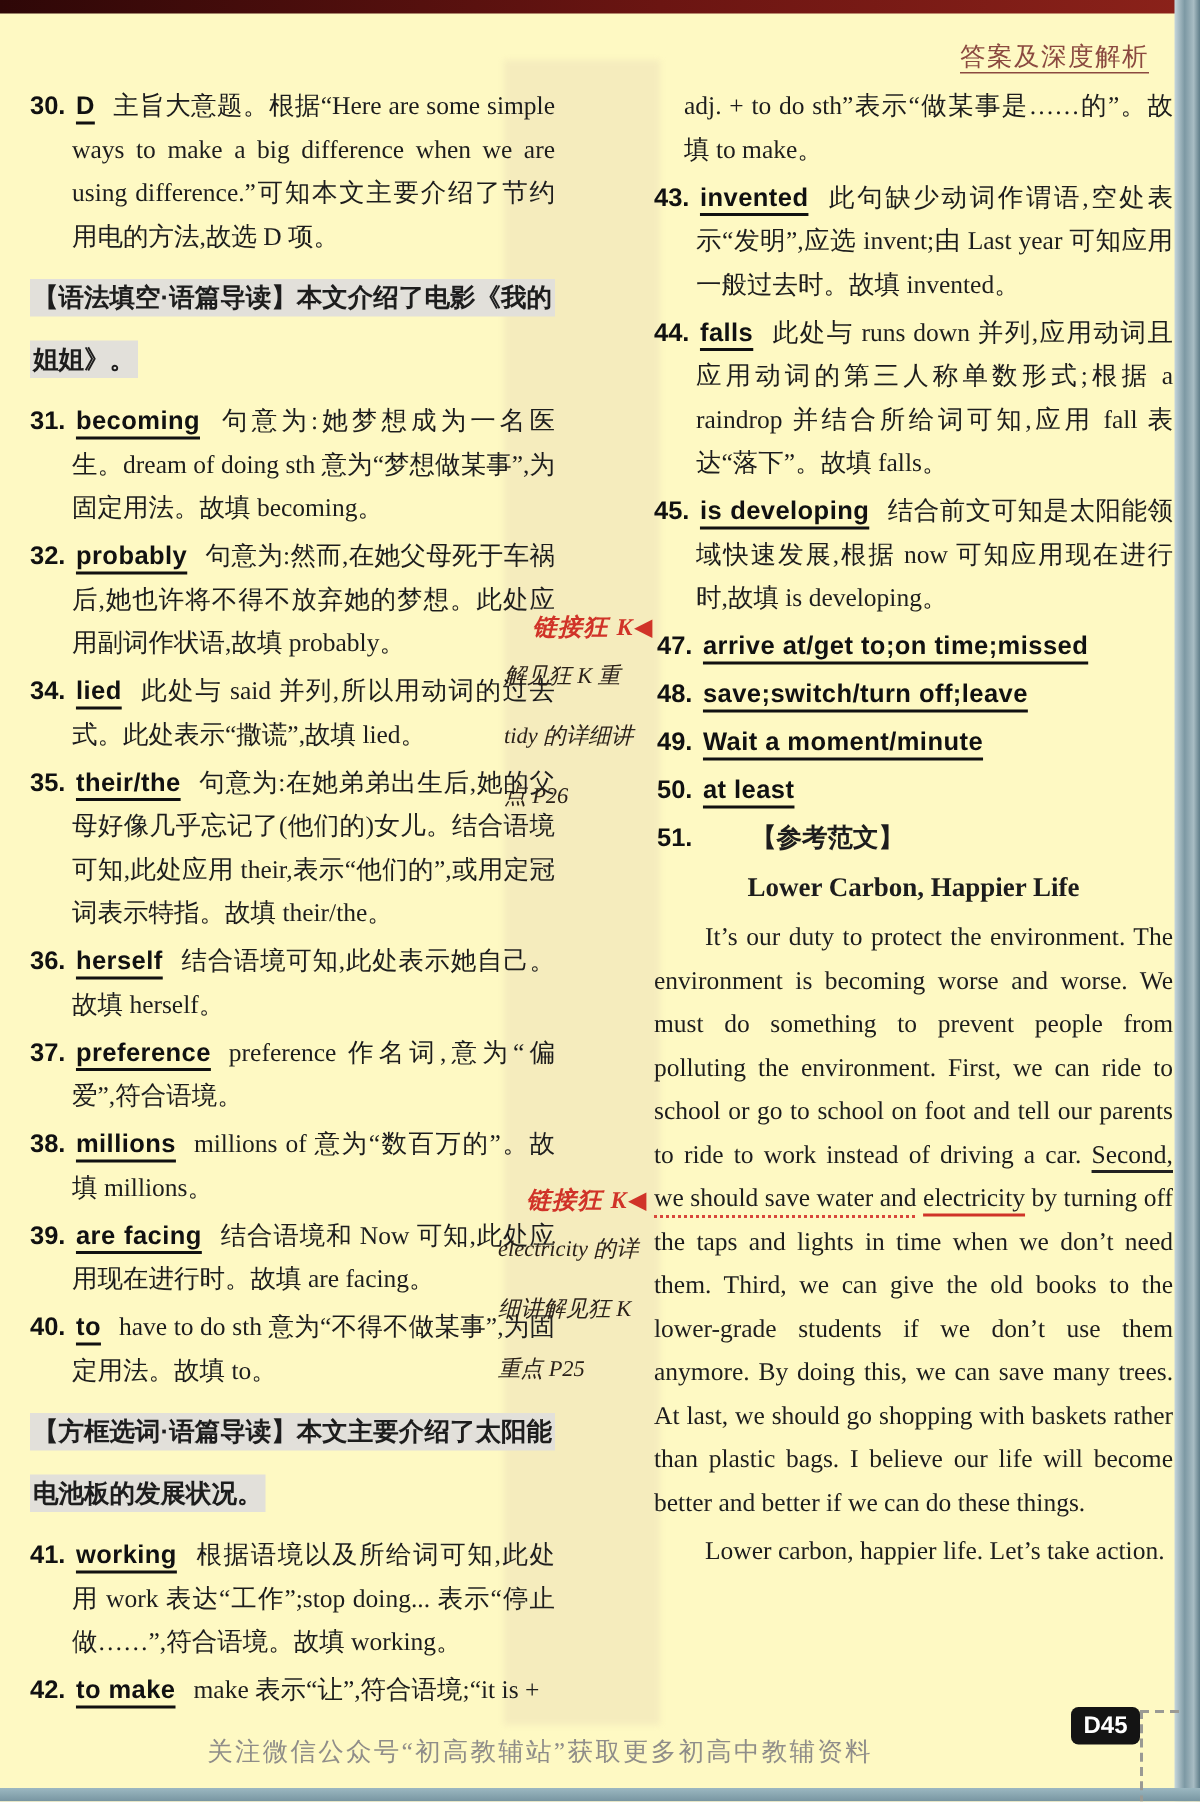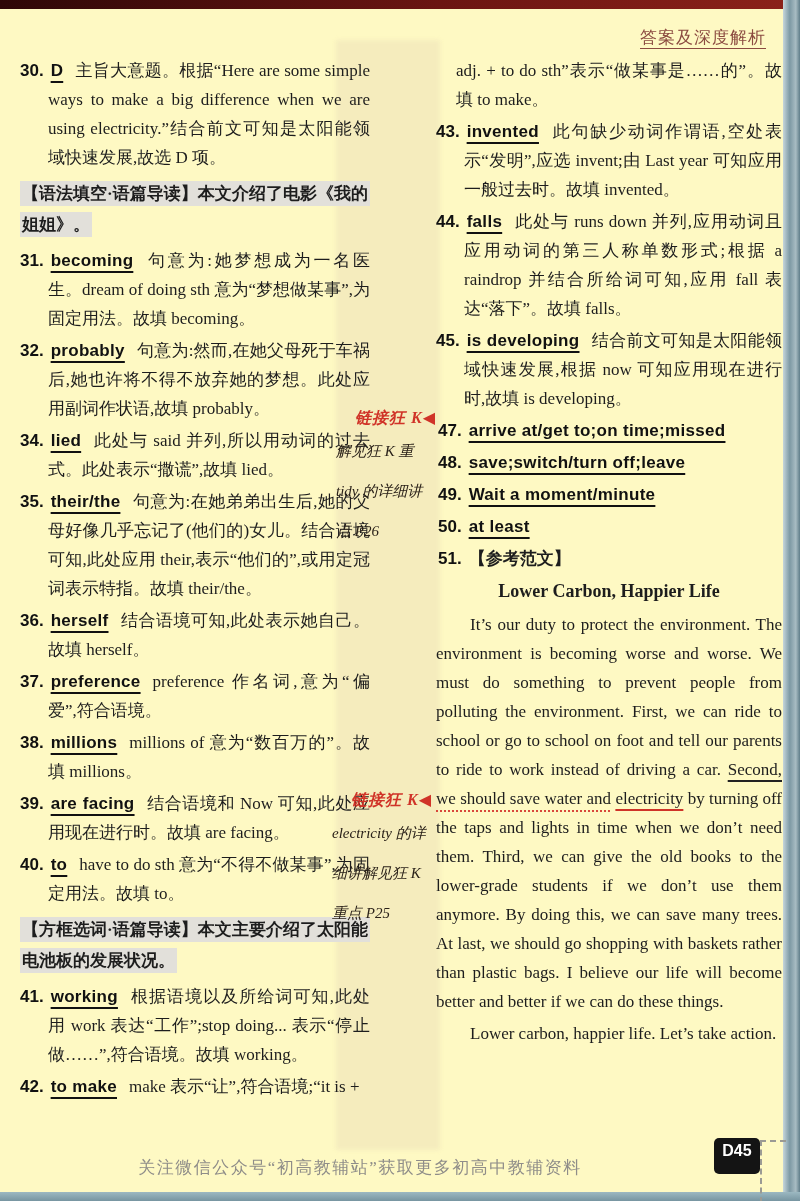--- a/index.html
+++ b/index.html
@@ -31,28 +31,28 @@
 
   .qa{padding-left:28px;text-indent:-28px;}
   .num{font-family:"Liberation Sans","DejaVu Sans",sans-serif;font-weight:700;
        margin-right:7px;color:#111;}
   .ans{font-family:"Liberation Sans","DejaVu Sans",sans-serif;font-weight:700;color:#111;
        text-decoration:underline;text-underline-offset:5px;text-decoration-thickness:1.5px;
        margin-right:12px;letter-spacing:.3px;}
   .txt{}
   .cont{padding-left:20px;}
 
-  .banner{margin:6px 0 6px 0 !important;font-family:Liberation Serif, serif;
-          font-weight:700;font-size:17px;line-height:31px;}
+  .banner{margin:6px 0 6px 0 !important;font-family:Liberation Sans, sans-serif;
+          font-weight:700;font-size:17px;line-height:41px;}
   .hl{background:#e2e0da;padding:3px 2px;box-decoration-break:clone;
       -webkit-box-decoration-break:clone;}
 
   .ansline{padding-left:2px;}
   .ansline .ans{margin-right:0;}
-  .refmark{font-weight:700;font-family:Liberation Sans, sans-serif;}
+  .refmark{font-weight:700;font-family:Liberation Sans, sans-serif;margin-left:32px;}
 
   .essay-title{text-align:center;font-weight:700;font-size:18px;margin:4px 0 4px 0 !important;}
   .essay{text-indent:2em;}
   .seg-plain{}
   .seg-u-black{text-decoration:underline;text-decoration-color:#222;
                text-underline-offset:5px;text-decoration-thickness:1.5px;}
   .seg-u-red-dotted{text-decoration:underline dotted #d8473b;
                     text-underline-offset:6px;text-decoration-thickness:2px;}
   .seg-u-red{text-decoration:underline;text-decoration-color:#cf3428;
              text-underline-offset:5px;text-decoration-thickness:2px;}
@@ -63,40 +63,40 @@
   .ann-title{display:block;text-align:right;color:#d03328;font-weight:700;
              font-size:16px;font-style:italic;letter-spacing:1px;margin-bottom:2px;
              white-space:nowrap;}
   .ann-line{display:block;line-height:40px;white-space:nowrap;}
   #annotation-1{left:336px;top:408px;}
   #annotation-2{left:332px;top:790px;}
 
   
   .footer-note{position:absolute;left:110px;width:500px;bottom:22px;text-align:center;
                color:#8f8d89;font-size:17px;letter-spacing:1.5px;}
-  .page-badge{position:absolute;left:714px;top:1138px;width:46px;height:36px;
+  .page-badge{position:absolute;left:714px;top:1138px;width:46px;height:25px;
               background:#141414;color:#fff;border-radius:5px;
               font-family:"Liberation Sans","DejaVu Sans",sans-serif;font-weight:700;
               font-size:16px;line-height:25px;text-align:center;}
   .dashed-corner{position:absolute;left:760px;top:1140px;width:24px;height:61px;
                  border-top:2px dashed #9a9a94;border-left:2px dashed #9a9a94;}
 </style>
 </head>
 <body>
 
 <div id="page">
   <div class="gutter-tint"></div>
   <div class="top-bar"></div>
   <div class="edge-right"></div>
   <div class="edge-bottom"></div>
 
   <div class="header-title">答案及深度解析</div>
 
   <div id="col-left" class="col">
-      <p class="qa"><span class="num">30.</span><span class="ans">D</span><span class="txt">主旨大意题。根据“Here are some simple ways to make a big difference when we are using electricity.”结合前文可知是太阳能领域快速发展,故选 D 项。</span></p>
+      <p class="qa"><span class="num">30.</span><span class="ans">D</span><span class="txt">主旨大意题。根据“Here are some simple ways to make a big difference when we are using difference.”可知本文主要介绍了节约用电的方法,故选 D 项。</span></p>
       <p class="banner"><span class="hl">【语法填空·语篇导读】本文介绍了电影《我的姐姐》。</span></p>
       <p class="qa"><span class="num">31.</span><span class="ans">becoming</span><span class="txt">句意为:她梦想成为一名医生。dream of doing sth 意为“梦想做某事”,为固定用法。故填 becoming。</span></p>
       <p class="qa"><span class="num">32.</span><span class="ans">probably</span><span class="txt">句意为:然而,在她父母死于车祸后,她也许将不得不放弃她的梦想。此处应用副词作状语,故填 probably。</span></p>
       <p class="qa"><span class="num">34.</span><span class="ans">lied</span><span class="txt">此处与 said 并列,所以用动词的过去式。此处表示“撒谎”,故填 lied。</span></p>
       <p class="qa"><span class="num">35.</span><span class="ans">their/the</span><span class="txt">句意为:在她弟弟出生后,她的父母好像几乎忘记了(他们的)女儿。结合语境可知,此处应用 their,表示“他们的”,或用定冠词表示特指。故填 their/the。</span></p>
       <p class="qa"><span class="num">36.</span><span class="ans">herself</span><span class="txt">结合语境可知,此处表示她自己。故填 herself。</span></p>
       <p class="qa"><span class="num">37.</span><span class="ans">preference</span><span class="txt">preference 作名词,意为“偏爱”,符合语境。</span></p>
       <p class="qa"><span class="num">38.</span><span class="ans">millions</span><span class="txt">millions of 意为“数百万的”。故填 millions。</span></p>
       <p class="qa"><span class="num">39.</span><span class="ans">are facing</span><span class="txt">结合语境和 Now 可知,此处应用现在进行时。故填 are facing。</span></p>
       <p class="qa"><span class="num">40.</span><span class="ans">to</span><span class="txt">have to do sth 意为“不得不做某事”,为固定用法。故填 to。</span></p>

